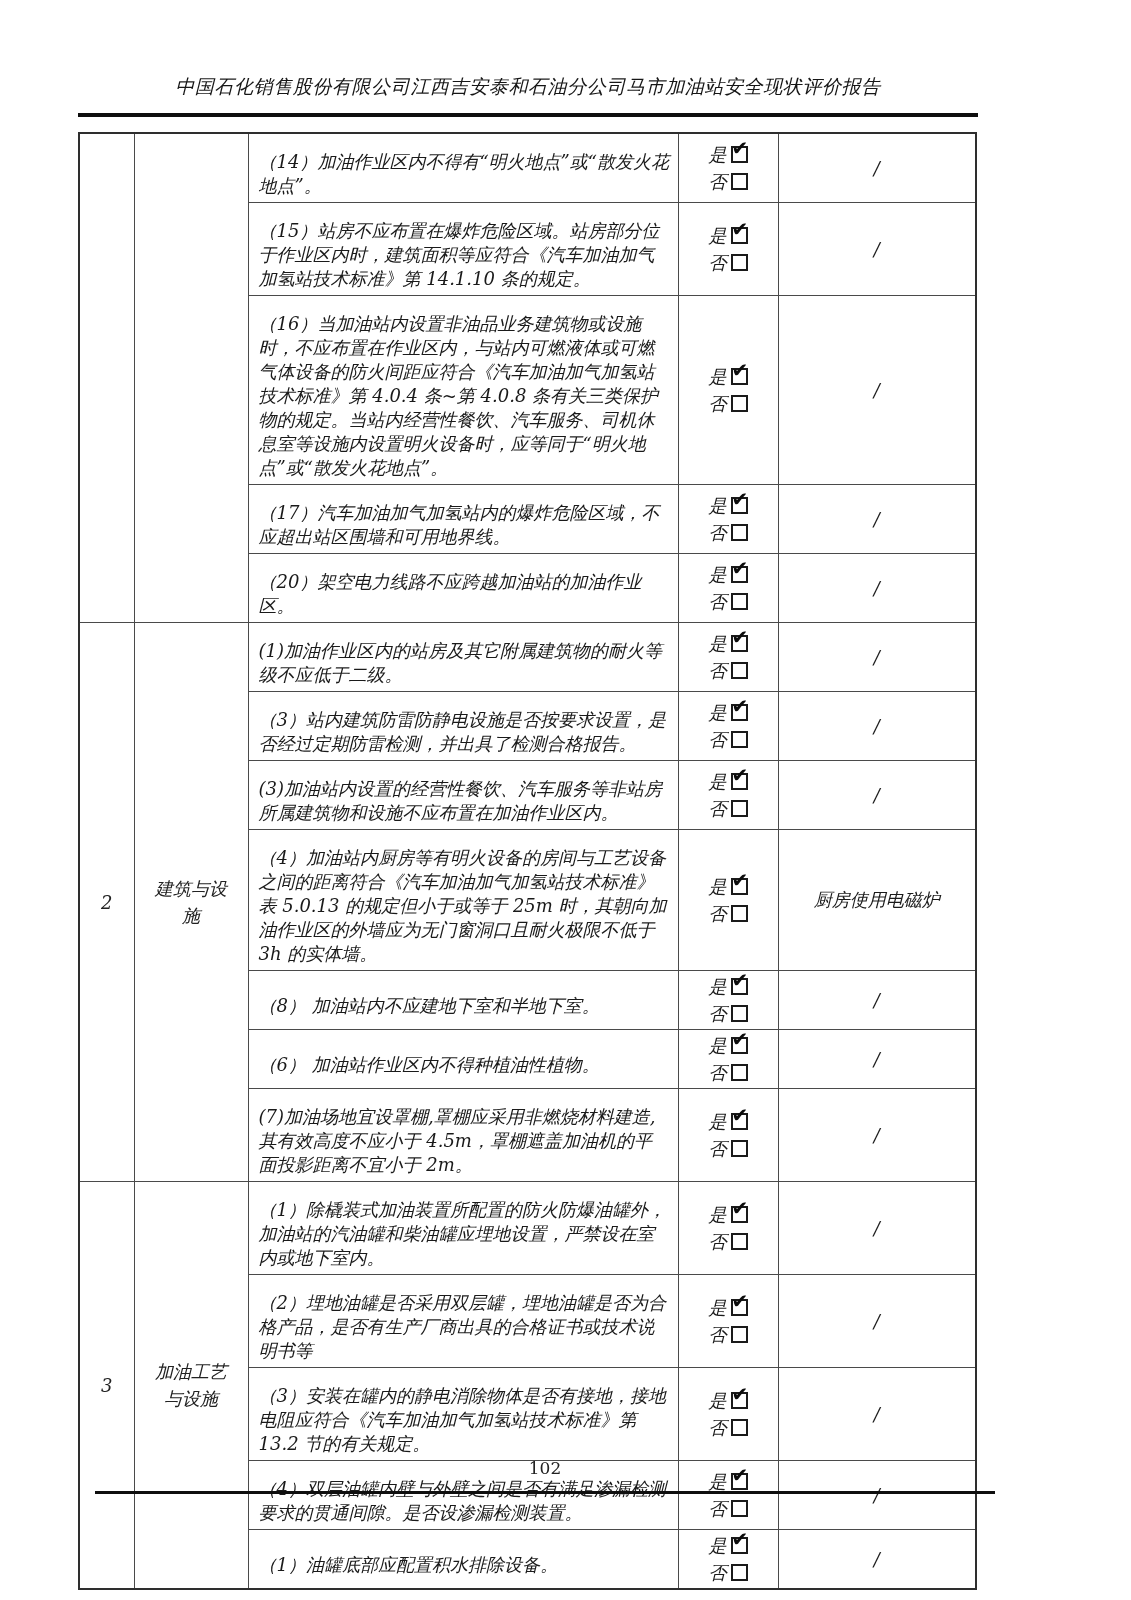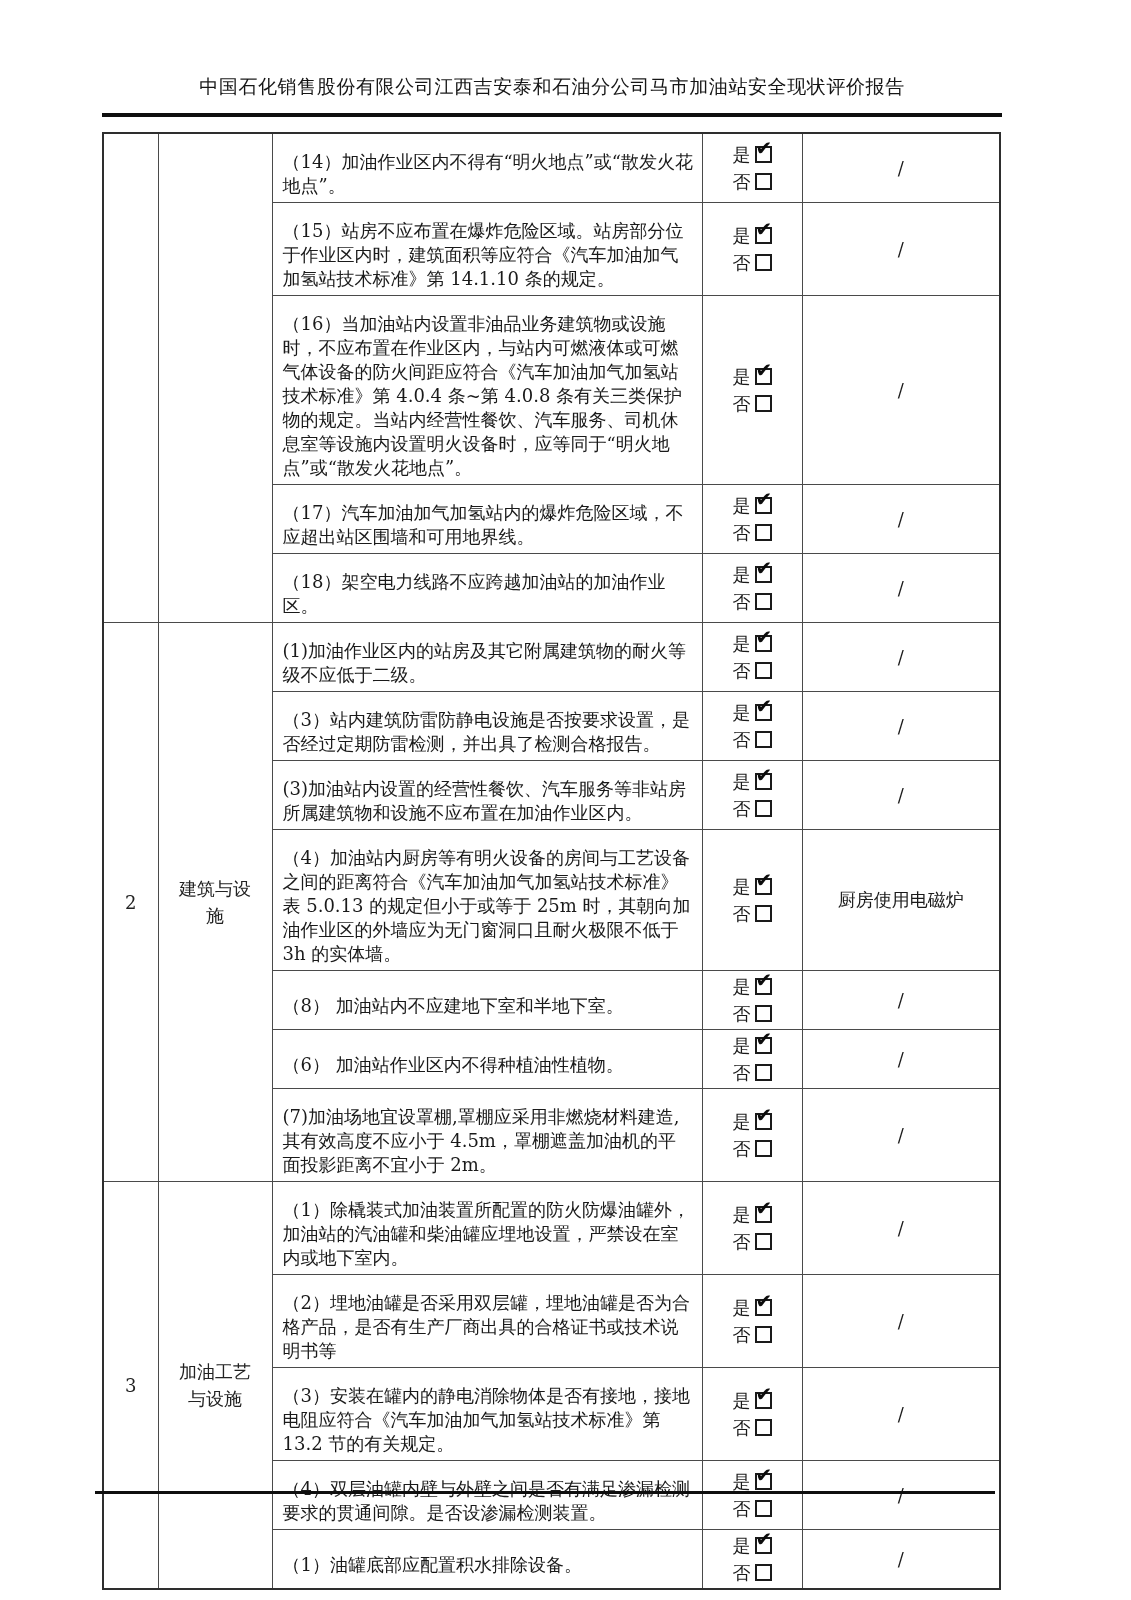--- a/index.html
+++ b/index.html
@@ -1,21 +1,21 @@
 <!DOCTYPE html>
 <html><head>
 <meta charset="utf-8">
 <style>
   html,body { margin:0; padding:0; background:#e8e8e8; }
   .page {
     position:relative; width:1131px; height:1600px; background:#ffffff;
     font-family:"DejaVu Serif","Liberation Serif",serif; color:#1c1c1c;
     overflow:hidden; margin:0 auto;
   }
-  .content { position:absolute; left:102px; top:0; width:900px; }
+  .content { position:absolute; left:78px; top:0; width:900px;font-style:italic; }
   .title {
     margin-top:74px; text-align:center; font-size:19px; letter-spacing:0.6px;
     color:#161616; white-space:nowrap;
   }
   .header-rule { margin-top:13px; height:4px; background:#0e0e0e; }
   table.checklist {
     border-collapse:collapse; width:897px; margin-top:15px; table-layout:fixed;
     border:2px solid #2e2e2e;
   }
   table.checklist td { border:1px solid #4a4a4a; vertical-align:middle; }
@@ -121,21 +121,21 @@
                 </span>
               </div>
               <div class="yn-row">
                 <span>否</span>
                 <span class="cb"></span>
               </div>
             </td>
             <td class="col-remark">/</td>
           </tr>
           <tr>
-            <td class="col-item">（18）架空电力线路不应跨越加油站的加油作业区。</td>
+            <td class="col-item">（20）架空电力线路不应跨越加油站的加油作业区。</td>
             <td class="col-yn">
               <div class="yn-row">
                 <span>是</span>
                 <span class="cb">
                   <span class="tick">✔</span>
                 </span>
               </div>
               <div class="yn-row">
                 <span>否</span>
                 <span class="cb"></span>
@@ -335,14 +335,15 @@
               <div class="yn-row">
                 <span>否</span>
                 <span class="cb"></span>
               </div>
             </td>
             <td class="col-remark">/</td>
           </tr>
         </tbody>
     </table>
   </div>
+  <div class="footer-pagenum">102</div>
   <div class="footer-rule"></div>
 </div>
 
 </body></html>

